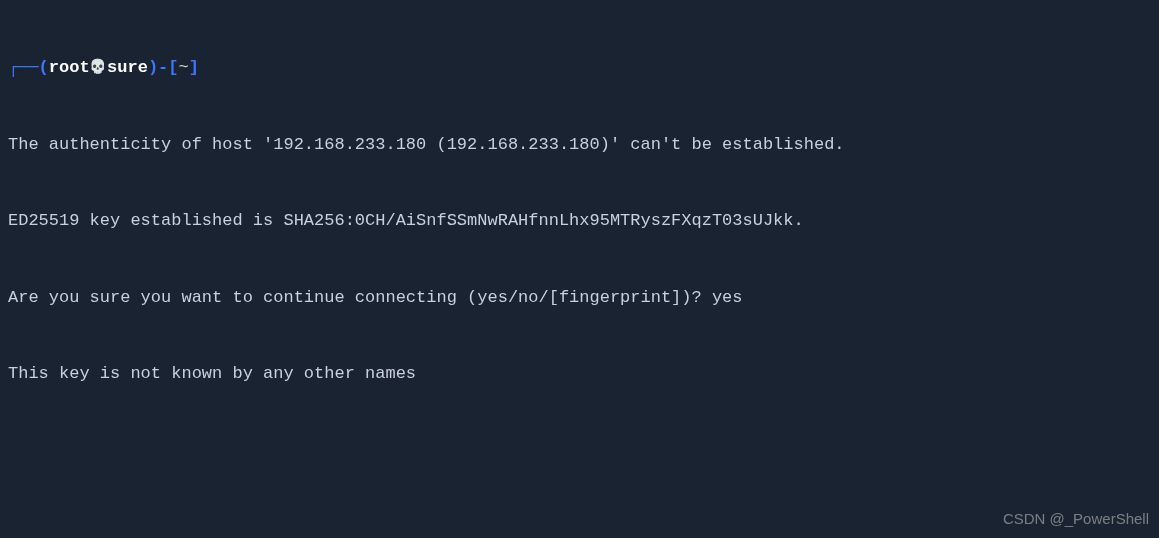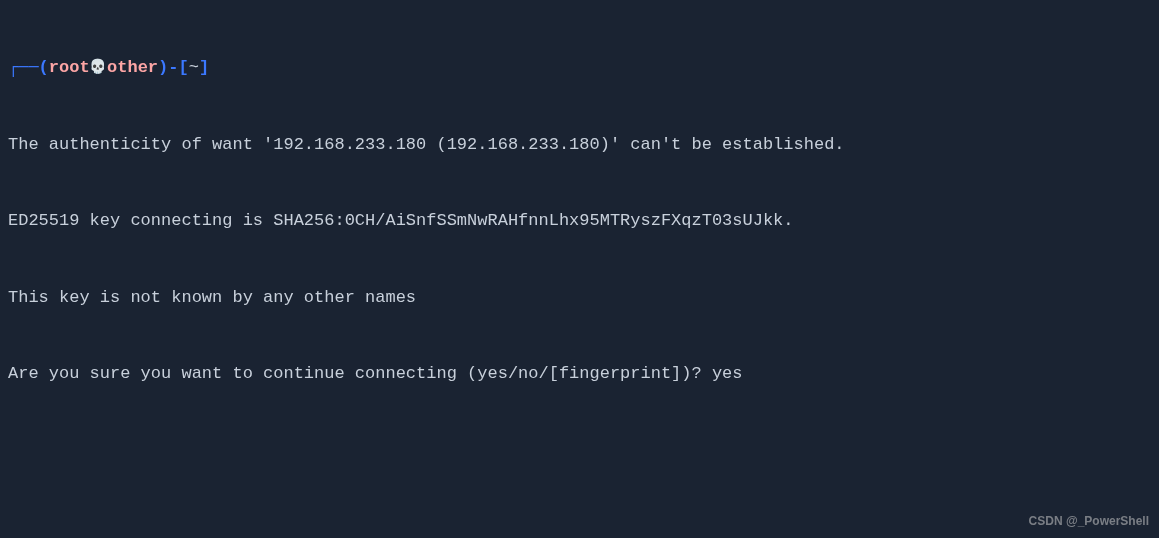--- a/index.html
+++ b/index.html
@@ -16,47 +16,46 @@
       padding: 4px 8px;
       width: 1159px;
       height: 538px;
       overflow: hidden;
       position: relative;
     }
     .terminal {
       white-space: pre-wrap;
       word-break: break-all;
     }
-    .prompt-red { color: #fca5a5; font-weight: bold; }
+    .prompt-red { color: #ffffff; font-weight: bold; }
     .prompt-blue { color: #3b78ff; font-weight: bold; }
     .cmd { color: #c8d0db; }
     .skull {
       font-size: 14px;
       vertical-align: middle;
     }
     .watermark {
       position: absolute;
       right: 10px;
       bottom: 8px;
       color: rgba(200, 200, 200, 0.55);
-      font-size: 12px;
+      font-size: 15px;
       font-family: Arial, sans-serif;
-      font-weight: bold;
     }
     .line { display: block; }
   </style>
 </head>
 <body>
 
 <div class="terminal">
-  <span class="line"><span class="prompt-blue">┌──(</span><span class="prompt-red">root</span><span class="prompt-red skull">💀</span><span class="prompt-red">other</span><span class="prompt-blue">)-[</span><span class="cmd">~</span><span class="prompt-blue">]</span></span>
-  <span class="line">The authenticity of want '192.168.233.180 (192.168.233.180)' can't be established.</span>
-  <span class="line">ED25519 key connecting is SHA256:0CH/AiSnfSSmNwRAHfnnLhx95MTRyszFXqzT03sUJkk.</span>
+  <span class="line"><span class="prompt-blue">┌──(</span><span class="prompt-red">root</span><span class="prompt-red skull">💀</span><span class="prompt-red">sure</span><span class="prompt-blue">)-[</span><span class="cmd">~</span><span class="prompt-blue">]</span></span>
+  <span class="line">The authenticity of host '192.168.233.180 (192.168.233.180)' can't be established.</span>
+  <span class="line">ED25519 key established is SHA256:0CH/AiSnfSSmNwRAHfnnLhx95MTRyszFXqzT03sUJkk.</span>
+  <span class="line">Are you sure you want to continue connecting (yes/no/[fingerprint])? yes</span>
   <span class="line">This key is not known by any other names</span>
-  <span class="line">Are you sure you want to continue connecting (yes/no/[fingerprint])? yes</span>
   
   
   
   
   
   
   
   
   
   

